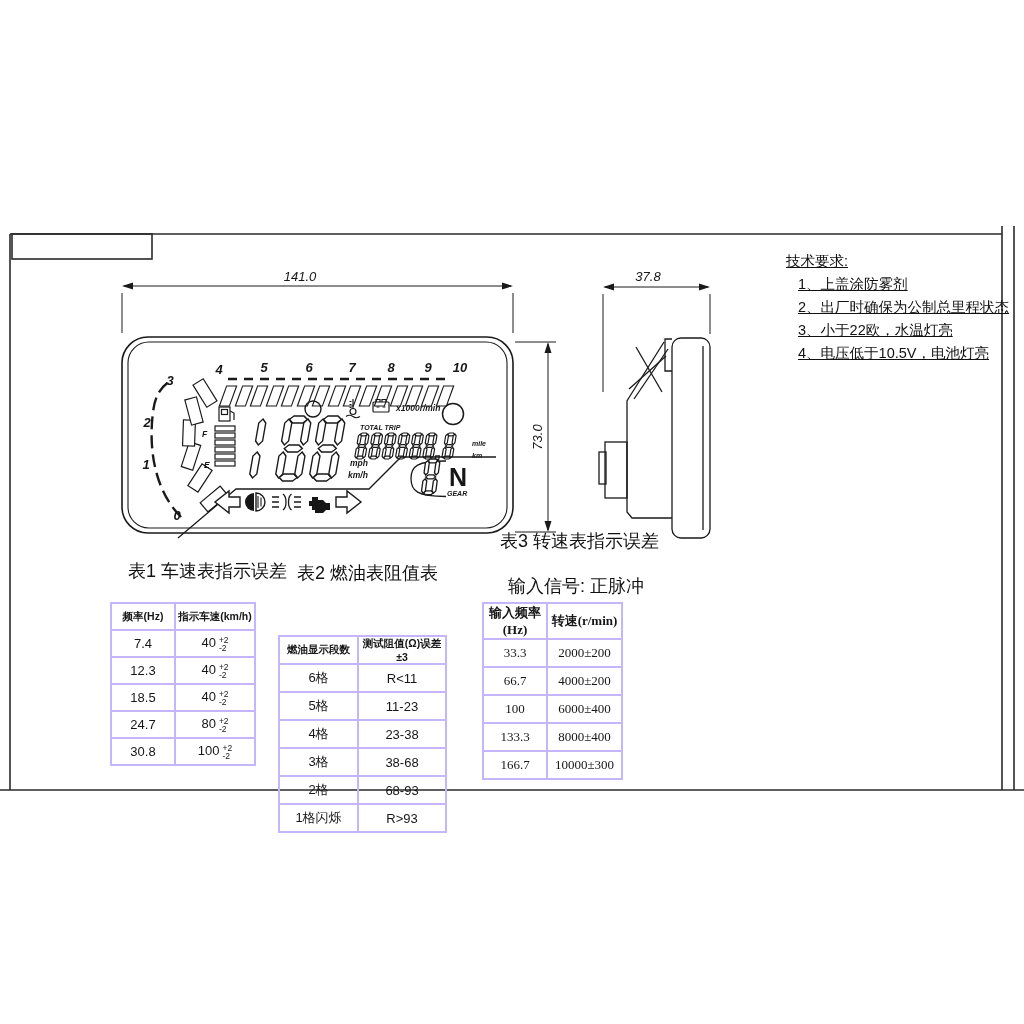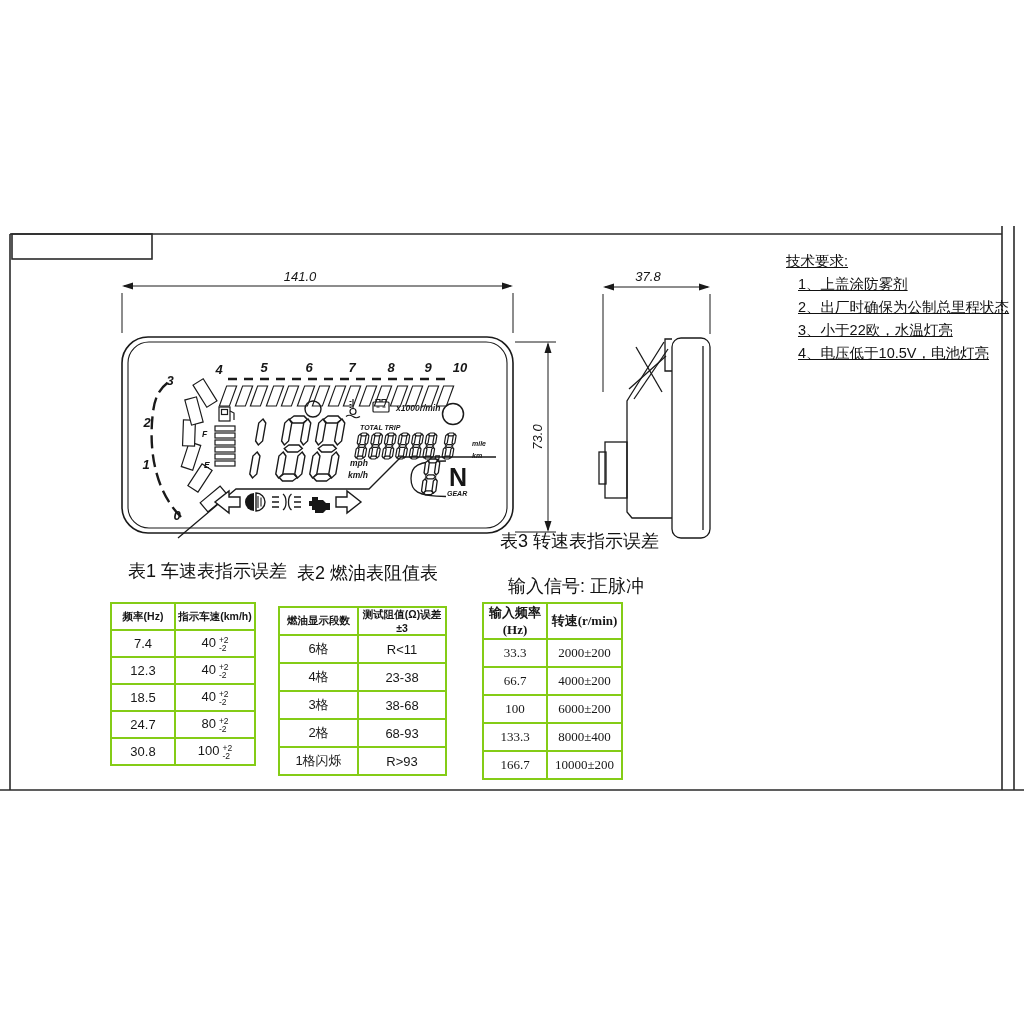--- a/index.html
+++ b/index.html
@@ -13,21 +13,21 @@
   .lcdsm{font-size:8.5px;font-weight:bold;font-style:italic;}
   .gearN{font-size:25px;font-weight:bold;}
   
   .tech{position:absolute;left:786px;top:250px;font-size:14.5px;line-height:23px;white-space:nowrap;text-decoration:underline;}
   .tech .item{padding-left:12px;}
   
   .tbl-title{position:absolute;font-size:18px;white-space:nowrap;}
   
   table.dtable{position:absolute;border-collapse:collapse;table-layout:fixed;
                font-size:13px;text-align:center;color:#161616;}
-  table.dtable td{border:2px solid #84cc16;padding:0 2px;height:25px;overflow:hidden;}
+  table.dtable td{border:2px solid #c4b5fd;padding:0 2px;height:25px;overflow:hidden;}
   table.dtable td.hdr{font-size:10.5px;font-weight:bold;}
   #tbl2 td{height:26px;}
   #tbl3 td{height:26px;font-size:13px;font-family:Liberation Serif, serif;}
   .tolwrap{display:inline-flex;flex-direction:column;font-size:8.5px;line-height:8px;
            vertical-align:middle;margin-left:3px;text-align:left;}
 </style>
 </head>
 <body>
 
 <div class="page">
@@ -284,33 +284,37 @@
     <td>30.8</td>
     <td><span>100</span><span class="tolwrap">
               <span>+2</span>
               <span>-2</span>
             </span></td>
   </tr>
 </tbody>
     </table>
 
 
-<table class="dtable" id="tbl2" style="left:278px;top:606px;width:167px;">
+<table class="dtable" id="tbl2" style="left:278px;top:635px;width:167px;">
   <colgroup>
         <col style="width:79px">
         <col style="width:88px">
       </colgroup>
   <tbody>
         <tr>
     <td class="hdr">燃油显示段数</td>
     <td class="hdr">测试阻值(Ω)误差±3</td>
   </tr>
   <tr>
           <td>6格</td>
           <td>R&lt;11</td>
+        </tr>
+  <tr>
+          <td>5格</td>
+          <td>11-23</td>
         </tr>
   <tr>
           <td>4格</td>
           <td>23-38</td>
         </tr>
   <tr>
           <td>3格</td>
           <td>38-68</td>
         </tr>
   <tr>
@@ -338,26 +342,26 @@
   <tr>
           <td>33.3</td>
           <td>2000±200</td>
         </tr>
   <tr>
           <td>66.7</td>
           <td>4000±200</td>
         </tr>
   <tr>
           <td>100</td>
-          <td>6000±200</td>
+          <td>6000±400</td>
         </tr>
   <tr>
           <td>133.3</td>
           <td>8000±400</td>
         </tr>
   <tr>
           <td>166.7</td>
-          <td>10000±200</td>
+          <td>10000±300</td>
         </tr>
 </tbody>
     </table>
 
 </div>
 
 </body></html>

